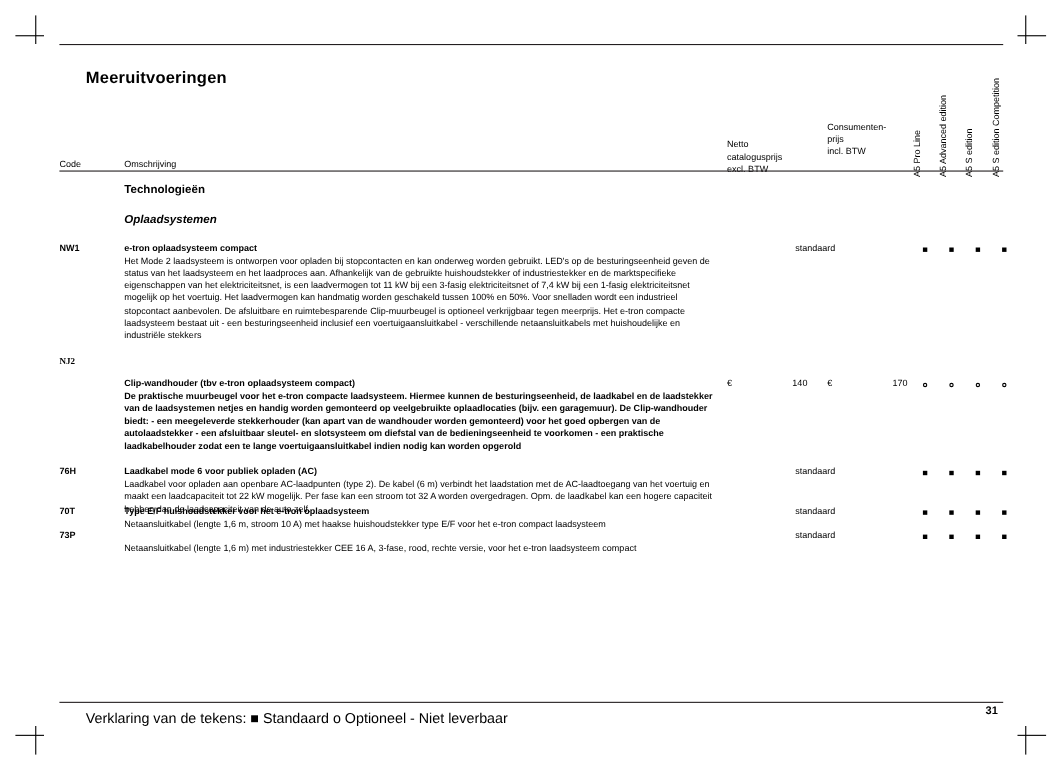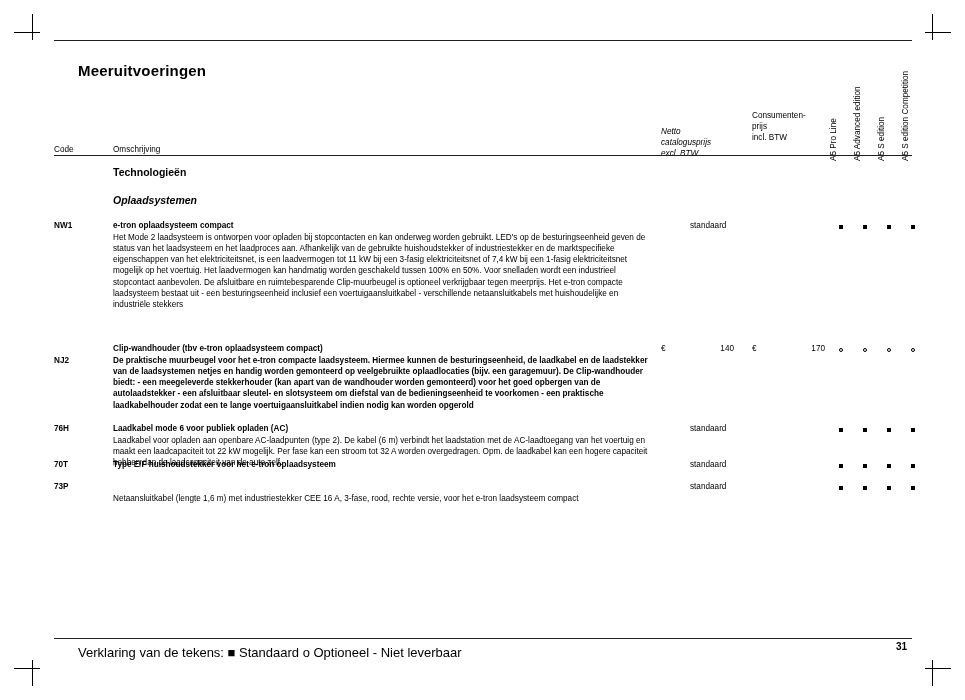--- a/index.html
+++ b/index.html
@@ -41,21 +41,21 @@
   
   .hdr {
     position: absolute;
     font-size: 8.2px;
     line-height: 1.32;
     color: #000;
     white-space: pre-line;
   }
   .hdr-code { left: 54px; top: 145px; }
   .hdr-omschrijving { left: 113px; top: 145px; }
-  .hdr-netto { left: 661px; top: 127px; font-style: italic; }
+  .hdr-netto { left: 661px; top: 127px; }
   .hdr-consument { left: 752px; top: 111px; }
 
   .vhdr {
     position: absolute;
     font-size: 8.2px;
     transform: rotate(-90deg);
     transform-origin: left bottom;
     white-space: nowrap;
   }
 
@@ -95,20 +95,21 @@
     position: absolute;
     left: 113px;
     width: 537px;
     font-size: 8.2px;
     line-height: 1.36;
     text-align: left;
   }
   .price-std {
     position: absolute;
     font-size: 8.2px;
+    margin-left: 33px;
   }
   .cur {
     position: absolute;
     font-size: 8.2px;
   }
   .amt {
     position: absolute;
     font-size: 8.2px;
     text-align: right;
     width: 34px;
@@ -200,21 +201,21 @@
   <div class="body" style="top:232px;">Het Mode 2 laadsysteem is ontworpen voor opladen bij stopcontacten en kan onderweg worden gebruikt. LED's op de besturingseenheid geven de status van het laadsysteem en het laadproces aan. Afhankelijk van de gebruikte huishoudstekker of industriestekker en de marktspecifieke eigenschappen van het elektriciteitsnet, is een laadvermogen tot 11 kW bij een 3-fasig elektriciteitsnet of 7,4 kW bij een 1-fasig elektriciteitsnet mogelijk op het voertuig. Het laadvermogen kan handmatig worden geschakeld tussen 100% en 50%. Voor snelladen wordt een industrieel stopcontact aanbevolen. De afsluitbare en ruimtebesparende Clip-muurbeugel is optioneel verkrijgbaar tegen meerprijs.
 Het e-tron compacte laadsysteem bestaat uit
 - een besturingseenheid inclusief een voertuigaansluitkabel
 - verschillende netaansluitkabels met huishoudelijke en industriële stekkers</div>
   <div class="price-std" style="left:690px; top:221px;">standaard</div>
   <div class="mark" style="left:835px; top:221px;"><span class="sq"></span></div>
   <div class="mark" style="left:859px; top:221px;"><span class="sq"></span></div>
   <div class="mark" style="left:883px; top:221px;"><span class="sq"></span></div>
   <div class="mark" style="left:907px; top:221px;"><span class="sq"></span></div>
 
-  <div class="code" style="top:356px;">NJ2</div>
+  <div class="code" style="top:324px;font-family:Liberation Serif, serif;">NJ2</div>
   <div class="rowtitle" style="top:344px;">Clip-wandhouder (tbv e-tron oplaadsysteem compact)</div>
   <div class="body" style="top:355px;font-weight:bold;">De praktische muurbeugel voor het e-tron compacte laadsysteem.
 Hiermee kunnen de besturingseenheid, de laadkabel en de laadstekker van de laadsystemen netjes en handig worden gemonteerd op veelgebruikte oplaadlocaties (bijv. een garagemuur).
 De Clip-wandhouder biedt:
 - een meegeleverde stekkerhouder (kan apart van de wandhouder worden gemonteerd) voor het goed opbergen van de autolaadstekker
 - een afsluitbaar sleutel- en slotsysteem om diefstal van de bedieningseenheid te voorkomen
 - een praktische laadkabelhouder zodat een te lange voertuigaansluitkabel indien nodig kan worden opgerold</div>
   <div class="cur" style="left:661px; top:344px;">€</div>
   <div class="amt" style="left:700px; top:344px;">140</div>
   <div class="cur" style="left:752px; top:344px;">€</div>
@@ -229,20 +230,21 @@
   <div class="body" style="top:435px;">Laadkabel voor opladen aan openbare AC-laadpunten (type 2). De kabel (6 m) verbindt het laadstation met de AC-laadtoegang van het voertuig en maakt een laadcapaciteit tot 22 kW mogelijk. Per fase kan een stroom tot 32 A worden overgedragen.
 Opm. de laadkabel kan een hogere capaciteit hebben dan de laadcapaciteit van de auto zelf.</div>
   <div class="price-std" style="left:690px; top:424px;">standaard</div>
   <div class="mark" style="left:835px; top:424px;"><span class="sq"></span></div>
   <div class="mark" style="left:859px; top:424px;"><span class="sq"></span></div>
   <div class="mark" style="left:883px; top:424px;"><span class="sq"></span></div>
   <div class="mark" style="left:907px; top:424px;"><span class="sq"></span></div>
 
   <div class="code" style="top:460px;">70T</div>
   <div class="rowtitle" style="top:460px;">Type E/F huishoudstekker voor het e-tron oplaadsysteem</div>
+  <div class="body" style="top:471px;">Netaansluitkabel (lengte 1,6 m, stroom 10 A) met haakse huishoudstekker type E/F voor het e-tron compact laadsysteem</div>
   <div class="price-std" style="left:690px; top:460px;">standaard</div>
   <div class="mark" style="left:835px; top:460px;"><span class="sq"></span></div>
   <div class="mark" style="left:859px; top:460px;"><span class="sq"></span></div>
   <div class="mark" style="left:883px; top:460px;"><span class="sq"></span></div>
   <div class="mark" style="left:907px; top:460px;"><span class="sq"></span></div>
 
   <div class="code" style="top:482px;">73P</div>
   <div class="body" style="top:493px;">Netaansluitkabel (lengte 1,6 m) met industriestekker CEE 16 A, 3-fase, rood, rechte versie, voor het e-tron laadsysteem compact</div>
   <div class="price-std" style="left:690px; top:482px;">standaard</div>
   <div class="mark" style="left:835px; top:482px;"><span class="sq"></span></div>

